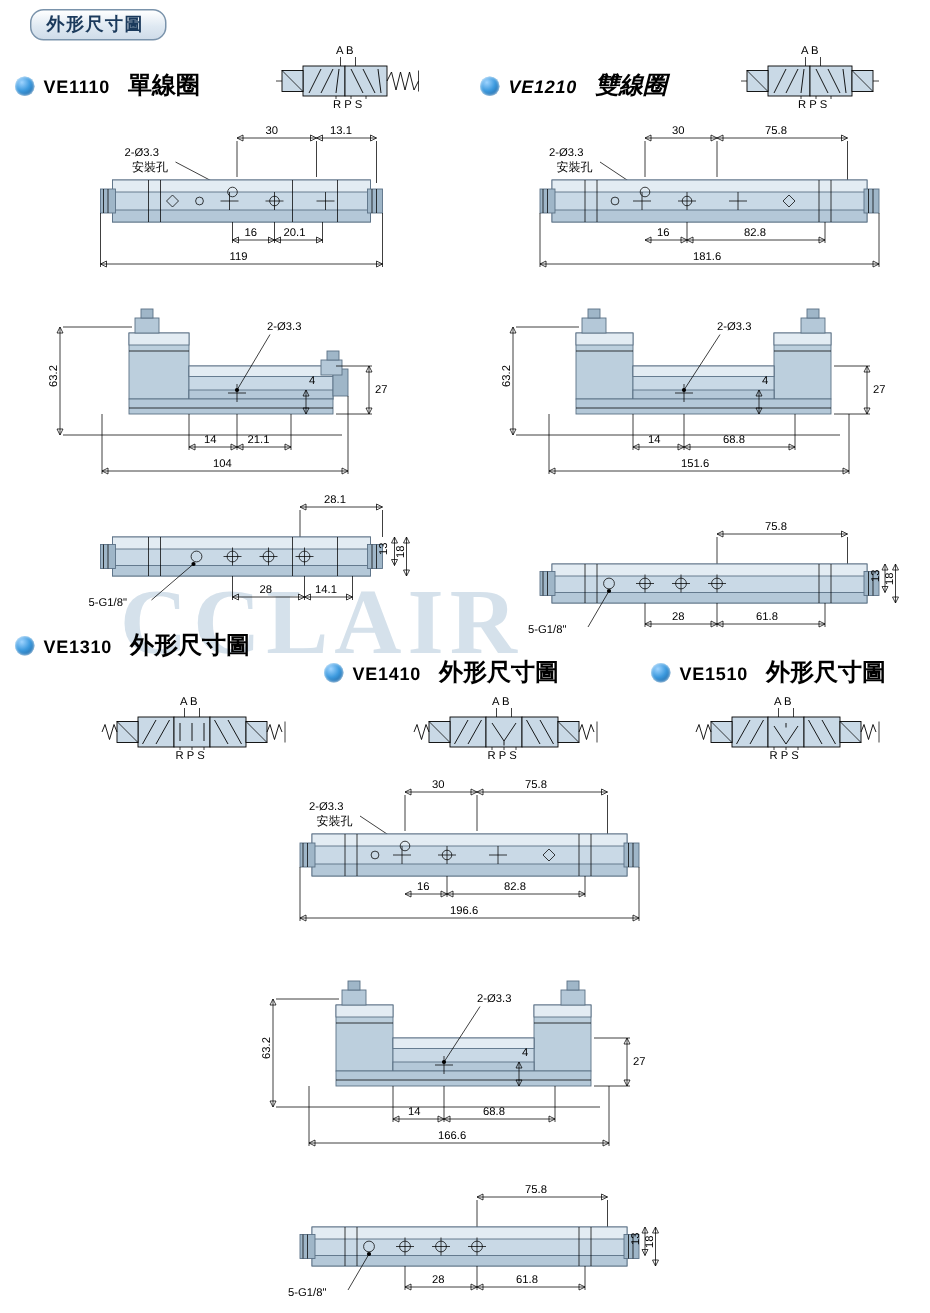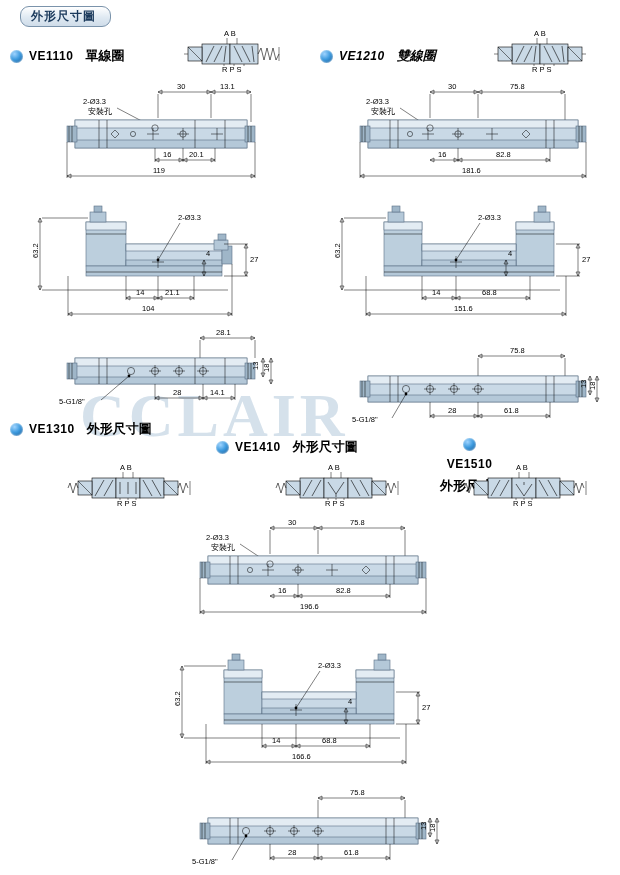--- a/index.html
+++ b/index.html
@@ -27,21 +27,21 @@
 
   
   .model{position:absolute;display:flex;align-items:center;gap:6px;}
   .bullet{
     width:13px;height:13px;border-radius:50%;
     background:radial-gradient(circle at 35% 30%, #9fd4ff 0%, #3d9ade 45%, #15548e 100%);
     box-shadow:inset 0 0 2px #ffffff;
     flex:0 0 auto;
   }
   .model-code{font-size:12px;font-weight:bold;letter-spacing:.5px;}
-  .model-desc{font-size:13px;font-weight:bold;margin-left:6px;}
+  .model-desc{font-size:16px;font-weight:bold;margin-left:6px;}
 
   
   .watermark{
     position:absolute;left:80px;top:380px;
     font-size:62px;font-weight:bold;
     color:rgba(150,180,205,.40);
     letter-spacing:4px;
     font-family:"Liberation Serif", serif;
     pointer-events:none;
     user-select:none;
@@ -511,21 +511,21 @@
   <div class="model" style="left:10px;top:420px;">
     <span class="bullet"></span>
     <span class="model-code">VE1310</span>
     <span class="model-desc">外形尺寸圖</span>
   </div>
   <div class="model" style="left:216px;top:438px;">
     <span class="bullet"></span>
     <span class="model-code">VE1410</span>
     <span class="model-desc">外形尺寸圖</span>
   </div>
-  <div class="model" style="left:434px;top:438px;flex-direction:column;">
+  <div class="model" style="left:434px;top:438px;">
     <span class="bullet"></span>
     <span class="model-code">VE1510</span>
     <span class="model-desc">外形尺寸圖</span>
   </div>
 
   <div class="draw" style="left:64px;top:462px;">
     <svg width="140" height="46" viewBox="0 0 140 46">
       <text class="lbl" x="56" y="8">A B</text>
       <line class="thin" x1="59" y1="10" x2="59" y2="16"></line>
       <line class="thin" x1="69" y1="10" x2="69" y2="16"></line>

